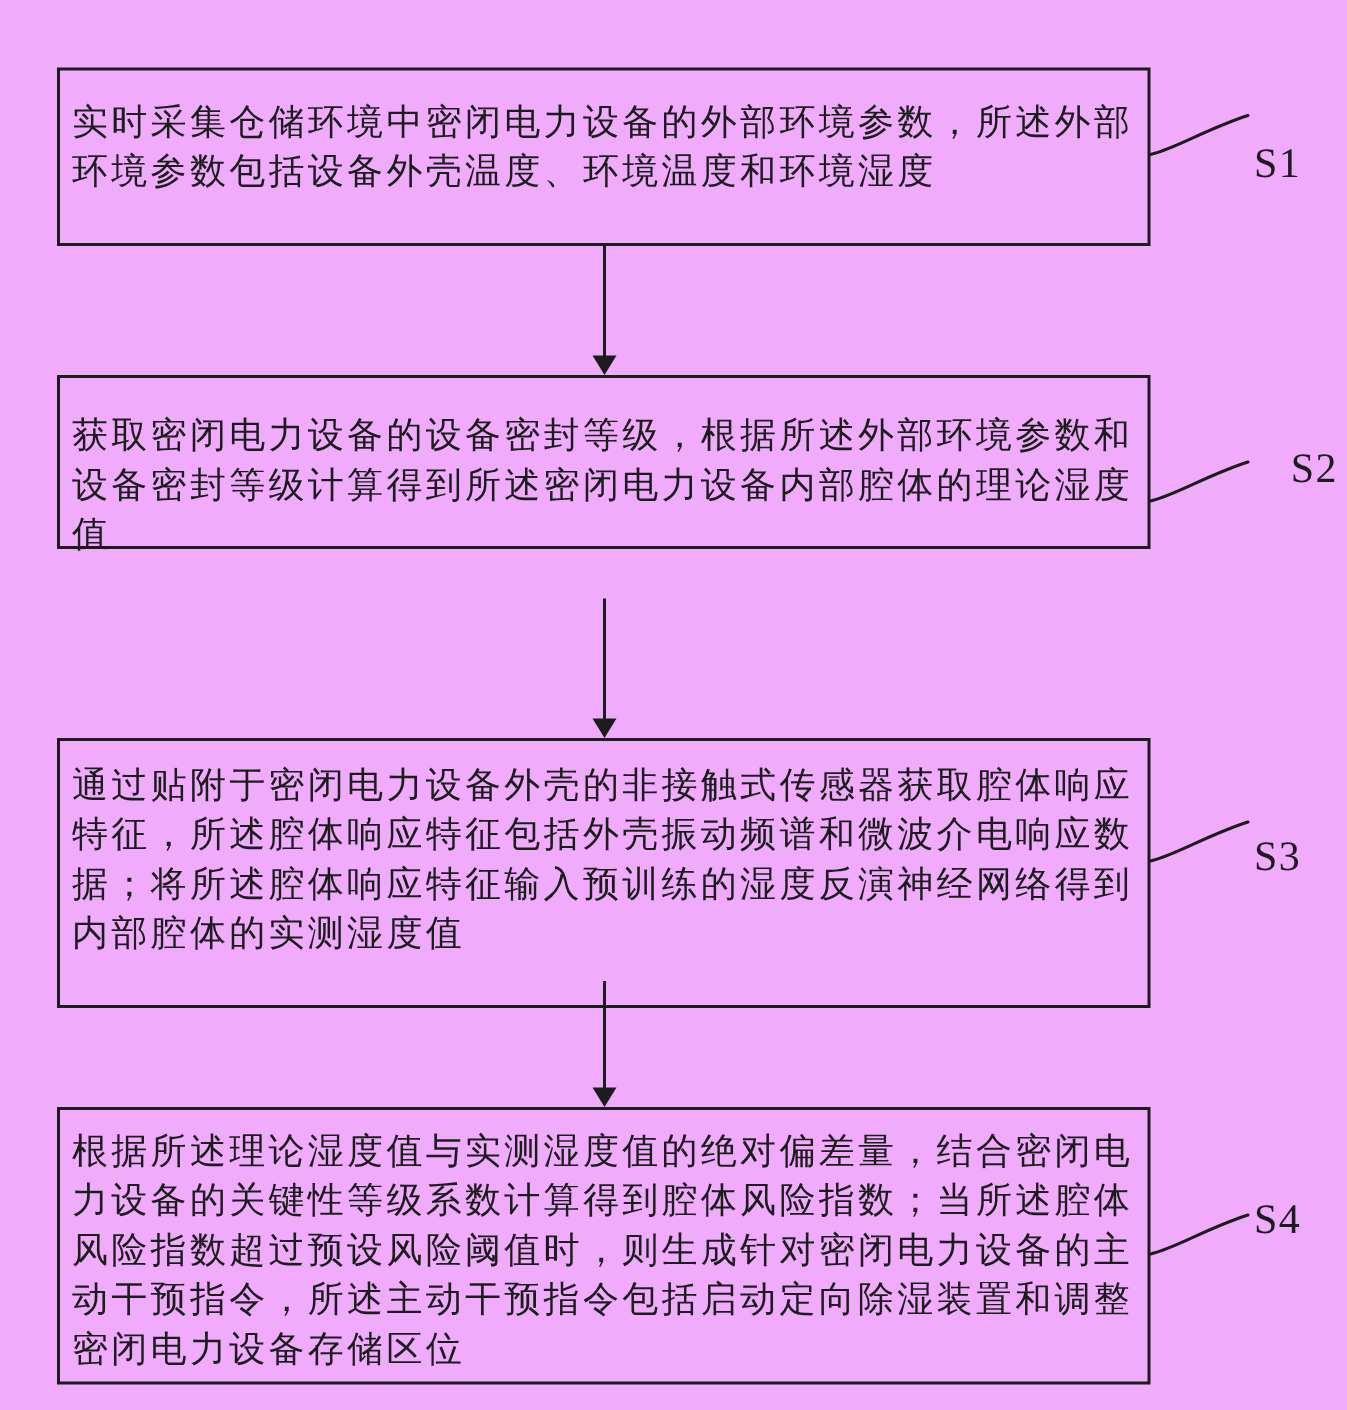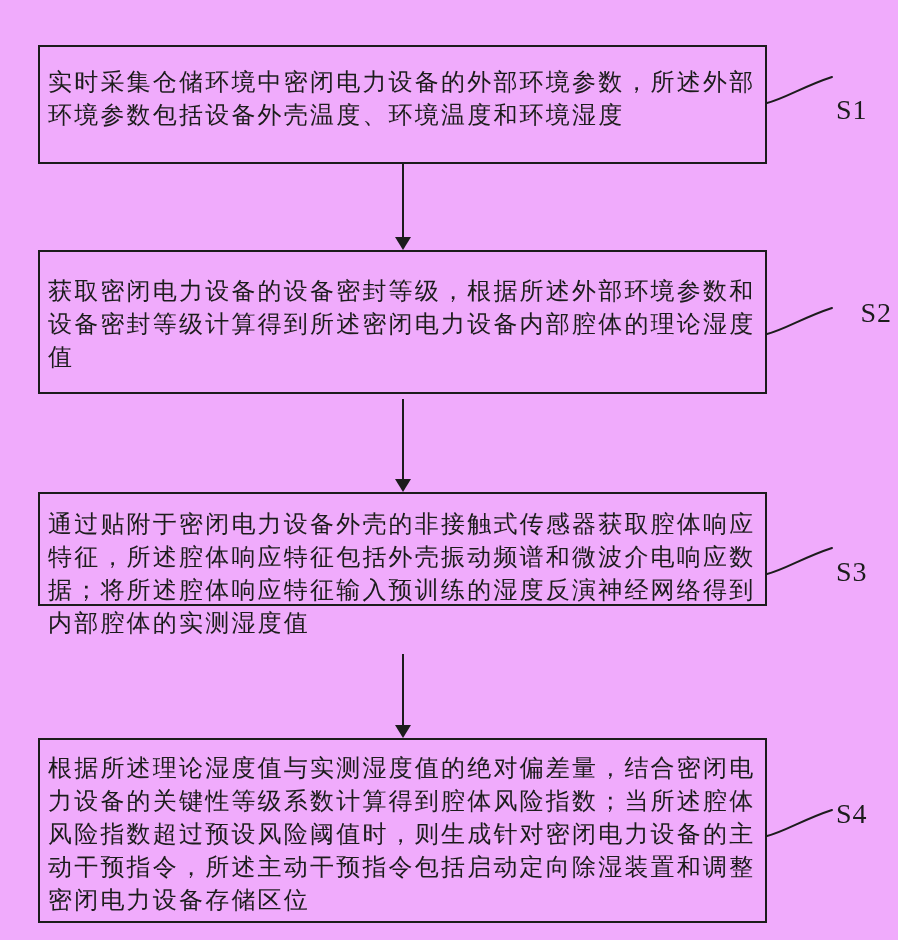--- a/index.html
+++ b/index.html
@@ -27,23 +27,23 @@
     padding-left: 8px;
     padding-right: 4px;
     font-size: 24px;
     line-height: 33px;
     letter-spacing: 2.2px;
     white-space: pre-line;
     text-align: left;
   }
   .b1 { top: 45px;  height: 119px; }
   .b1 .step-text { padding-top: 19px; }
-  .b2 { top: 250px; height: 144px; }
+  .b2 { top: 250px; height: 116px; }
   .b2 .step-text { padding-top: 23px; }
-  .b3 { top: 492px; height: 114px; }
+  .b3 { top: 492px; height: 180px; }
   .b3 .step-text { padding-top: 14px; }
   .b4 { top: 738px; height: 185px; }
   .b4 .step-text { padding-top: 12px; }
 
   
   .flow-arrow {
     position: absolute;
     left: 394px;
     width: 18px;
   }

